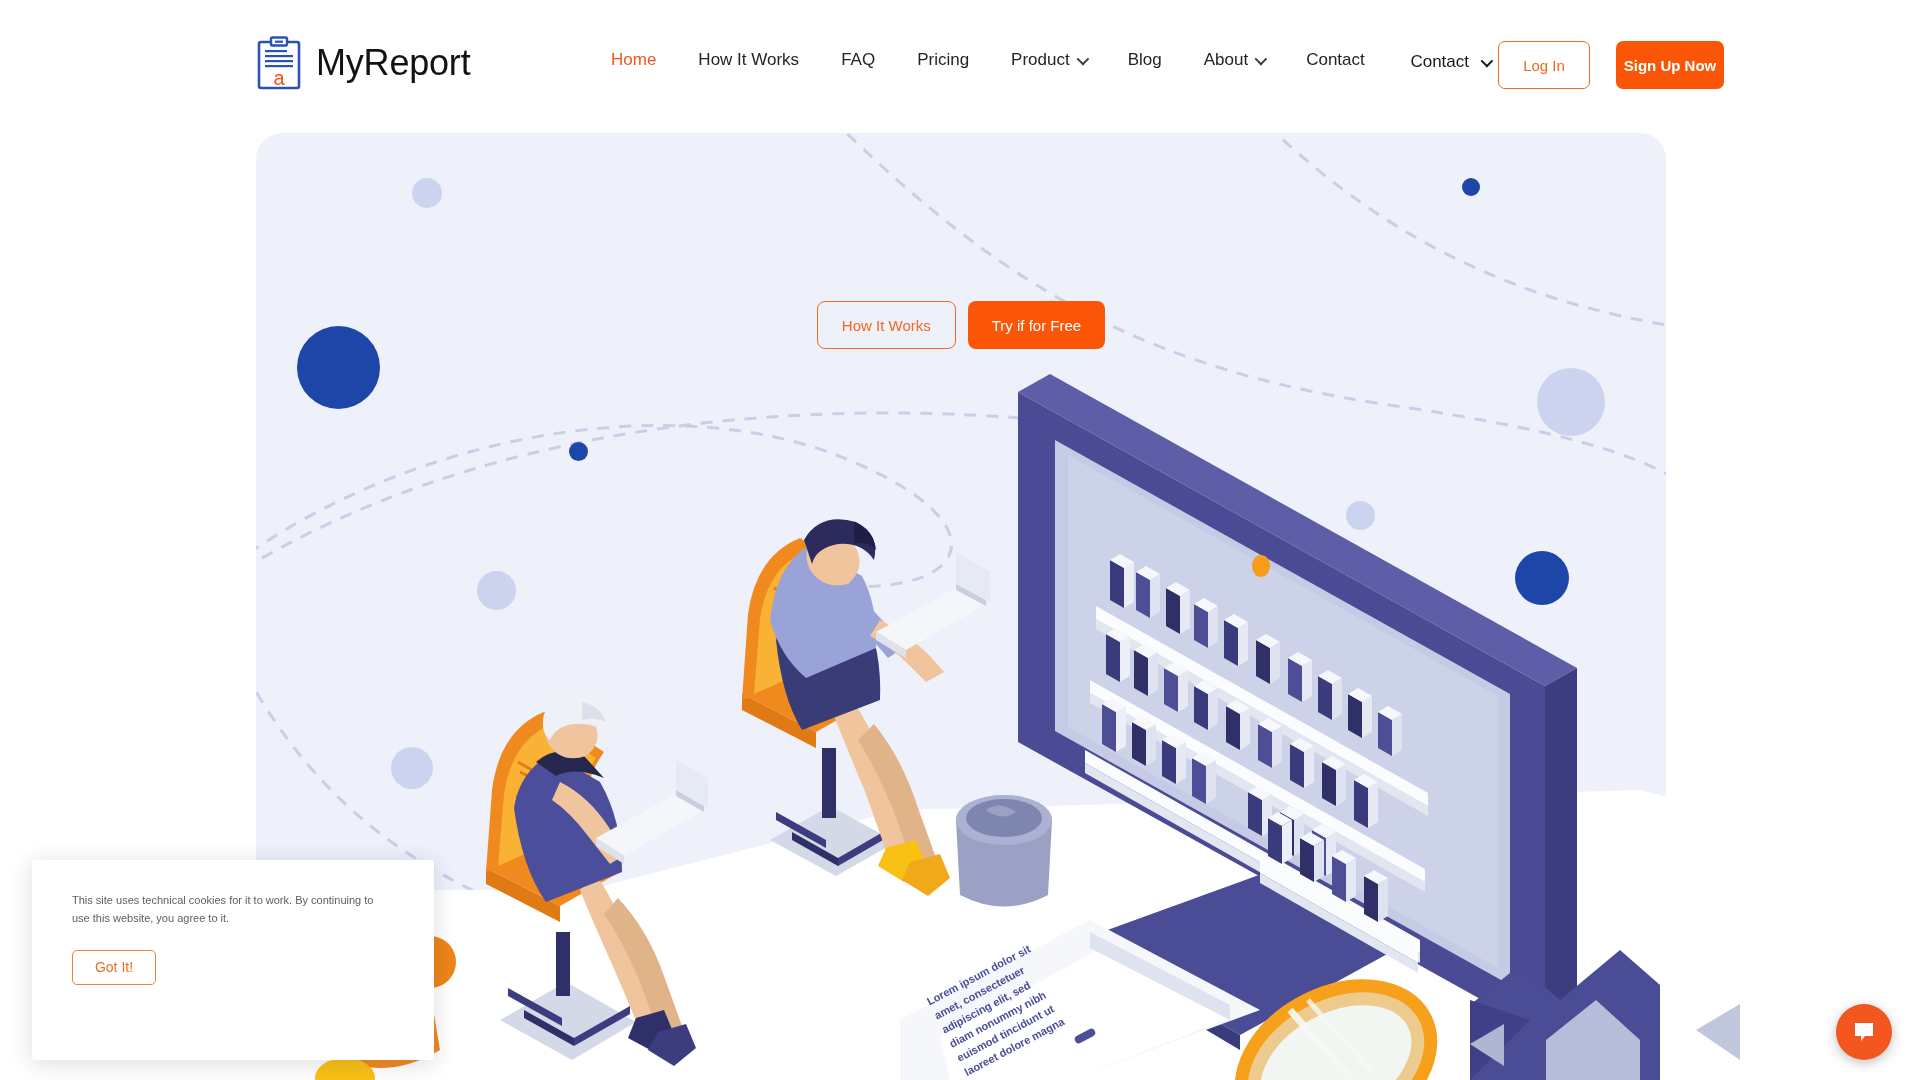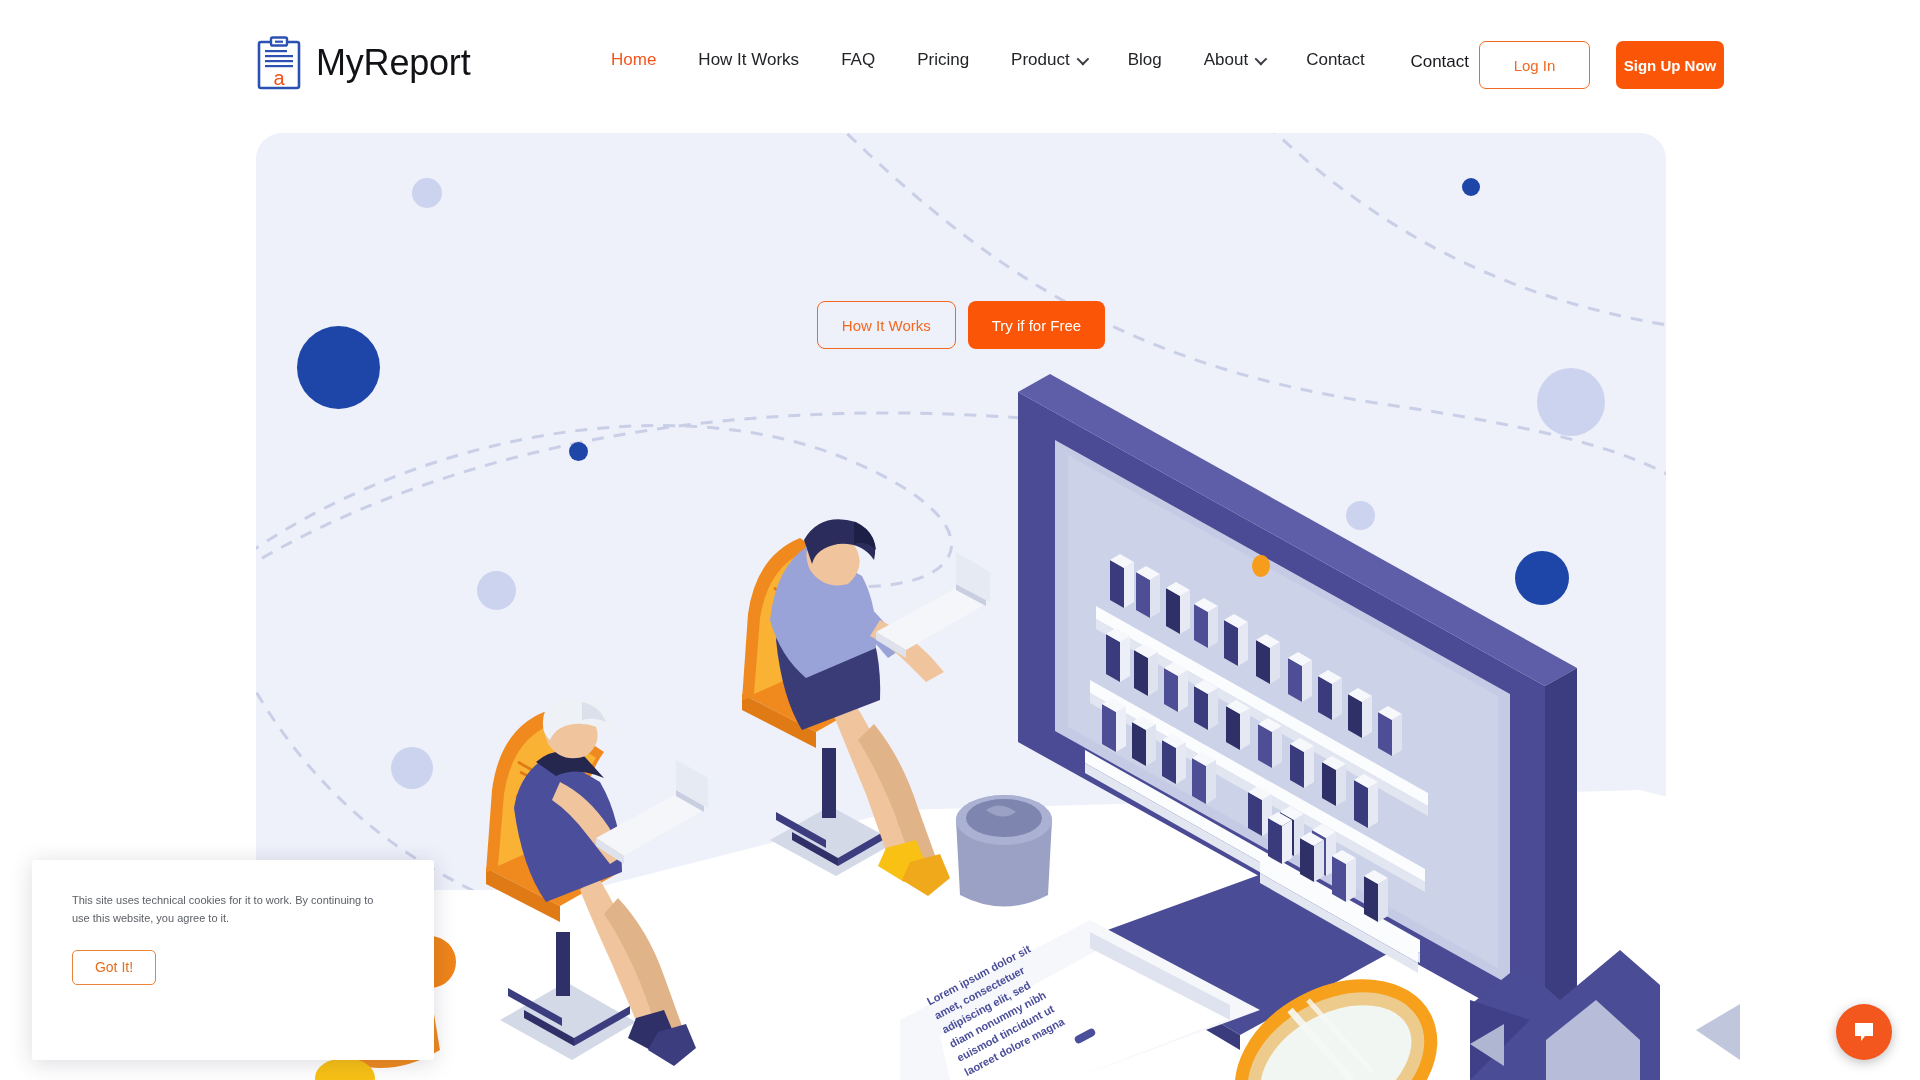--- a/index.html
+++ b/index.html
@@ -49,21 +49,21 @@
   }
   .lang .chev { border-color: #18191d; }
 
   .btn {
     border-radius: 7px; font-size: 15px; cursor: pointer;
     display: flex; align-items: center; justify-content: center;
     white-space: nowrap;
   }
   .btn-login {
     position: absolute; right: 330px; top: 41px;
-    width: 111px; height: 48px;
+    width: 92px; height: 48px;
     border: 1px solid #f2691f; color: #f2691f; background: #fff;
   }
   .btn-signup {
     position: absolute; right: 196px; top: 41px;
     width: 108px; height: 48px;
     background: #fb5607; color: #fff; border: none; font-weight: 700;
   }
 
   
   .hero {

